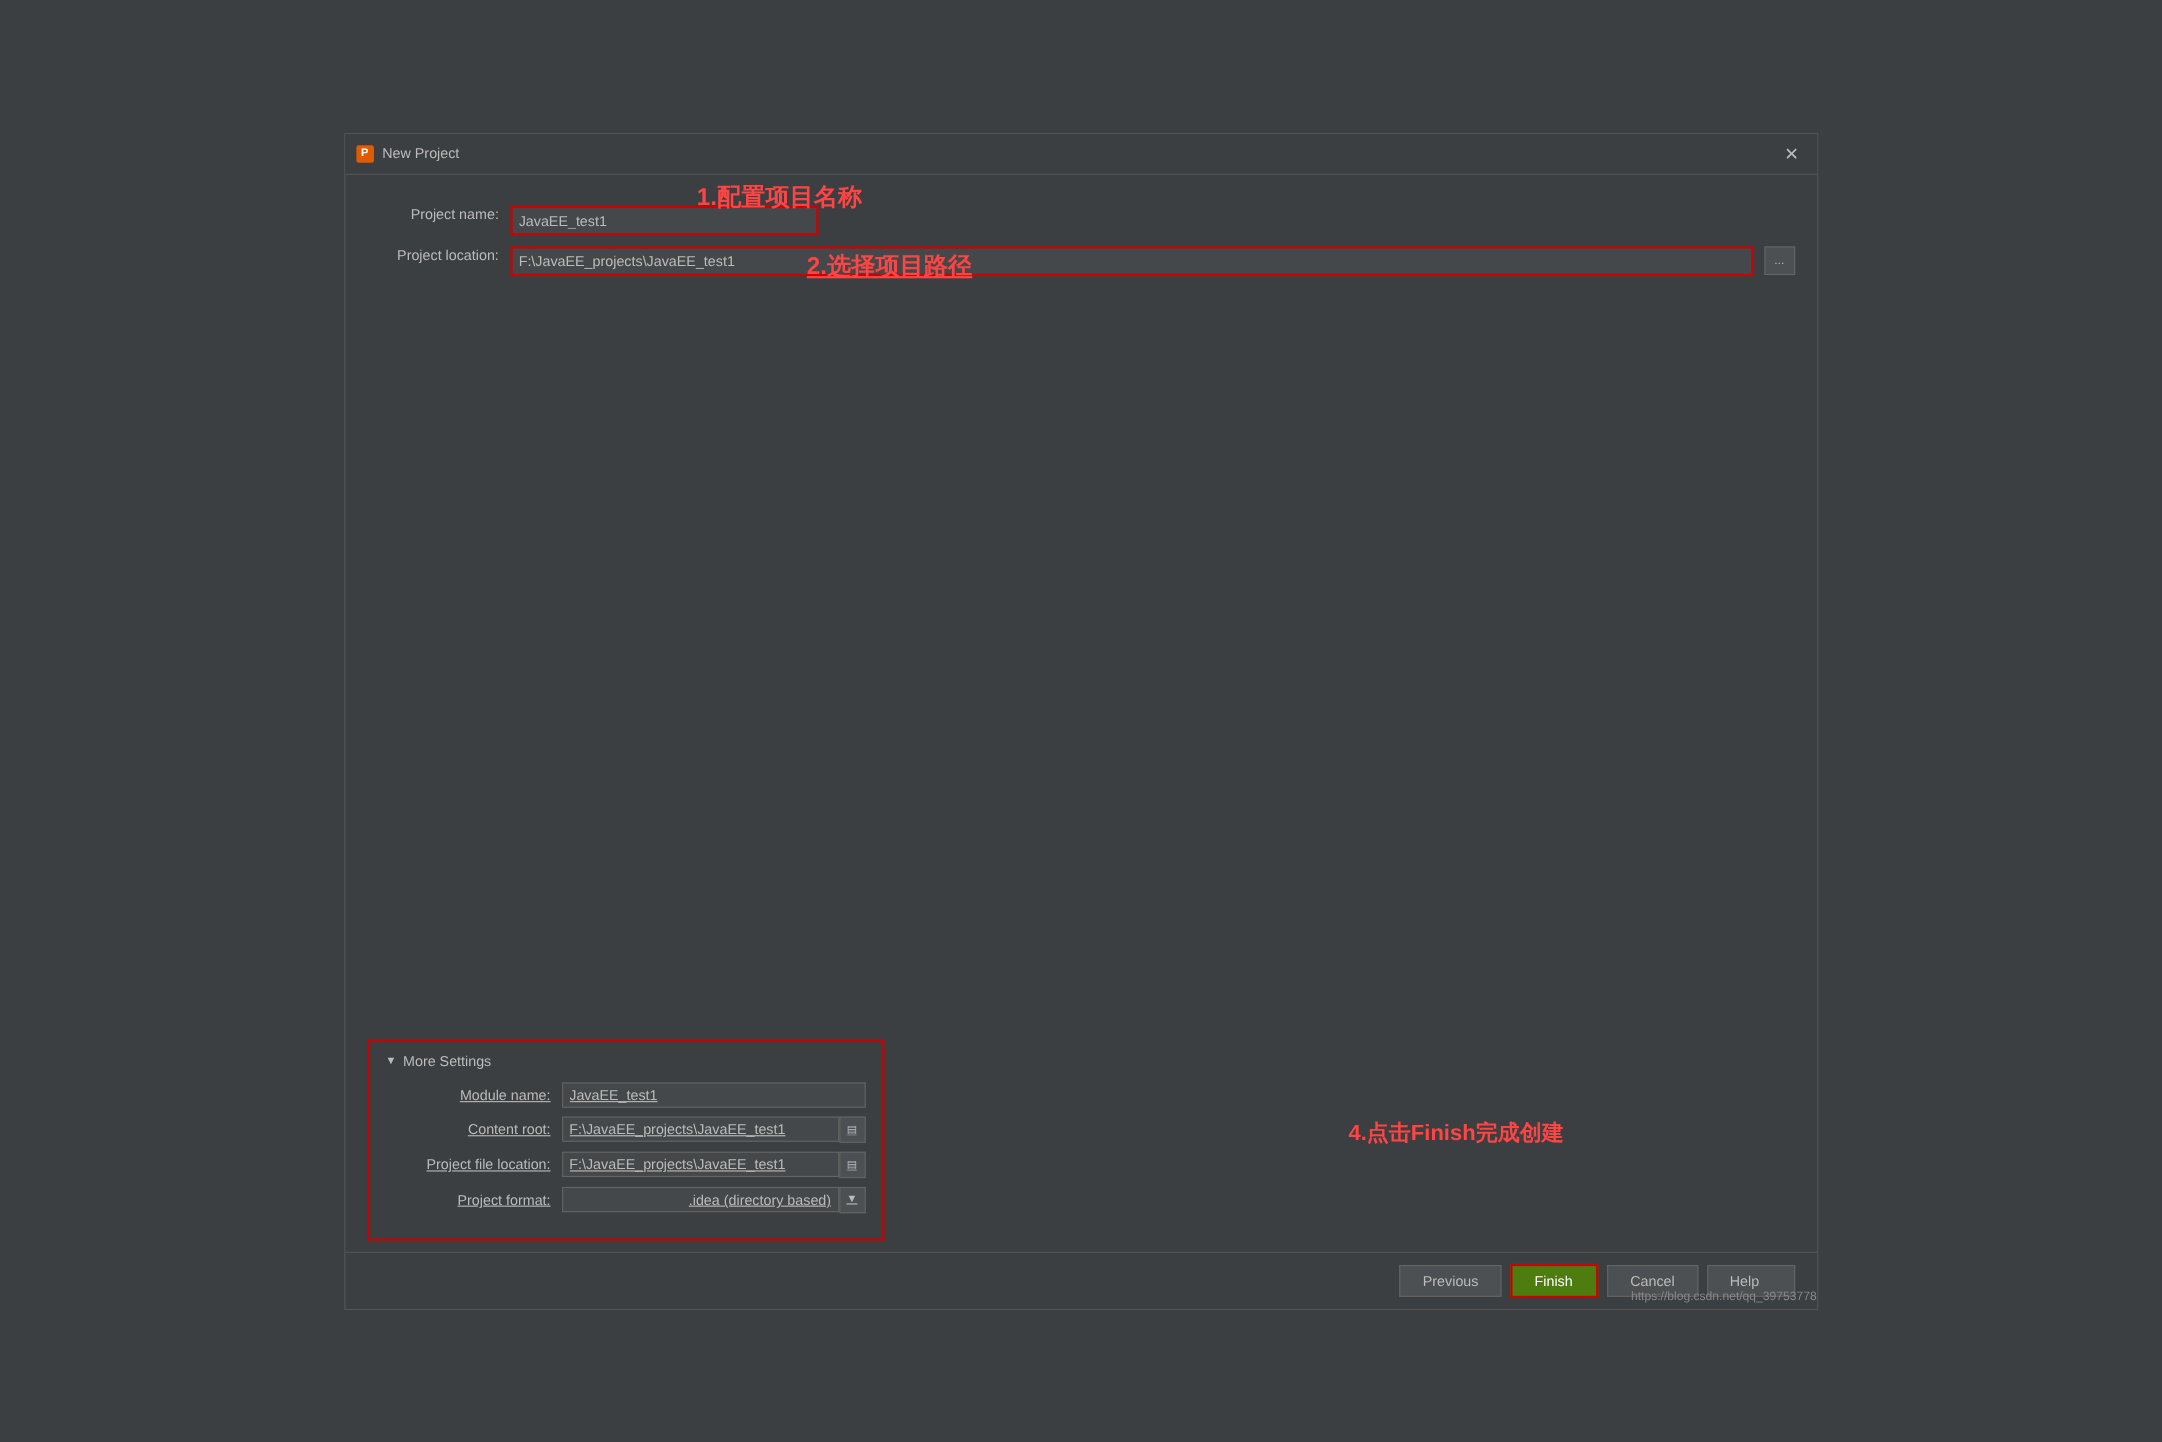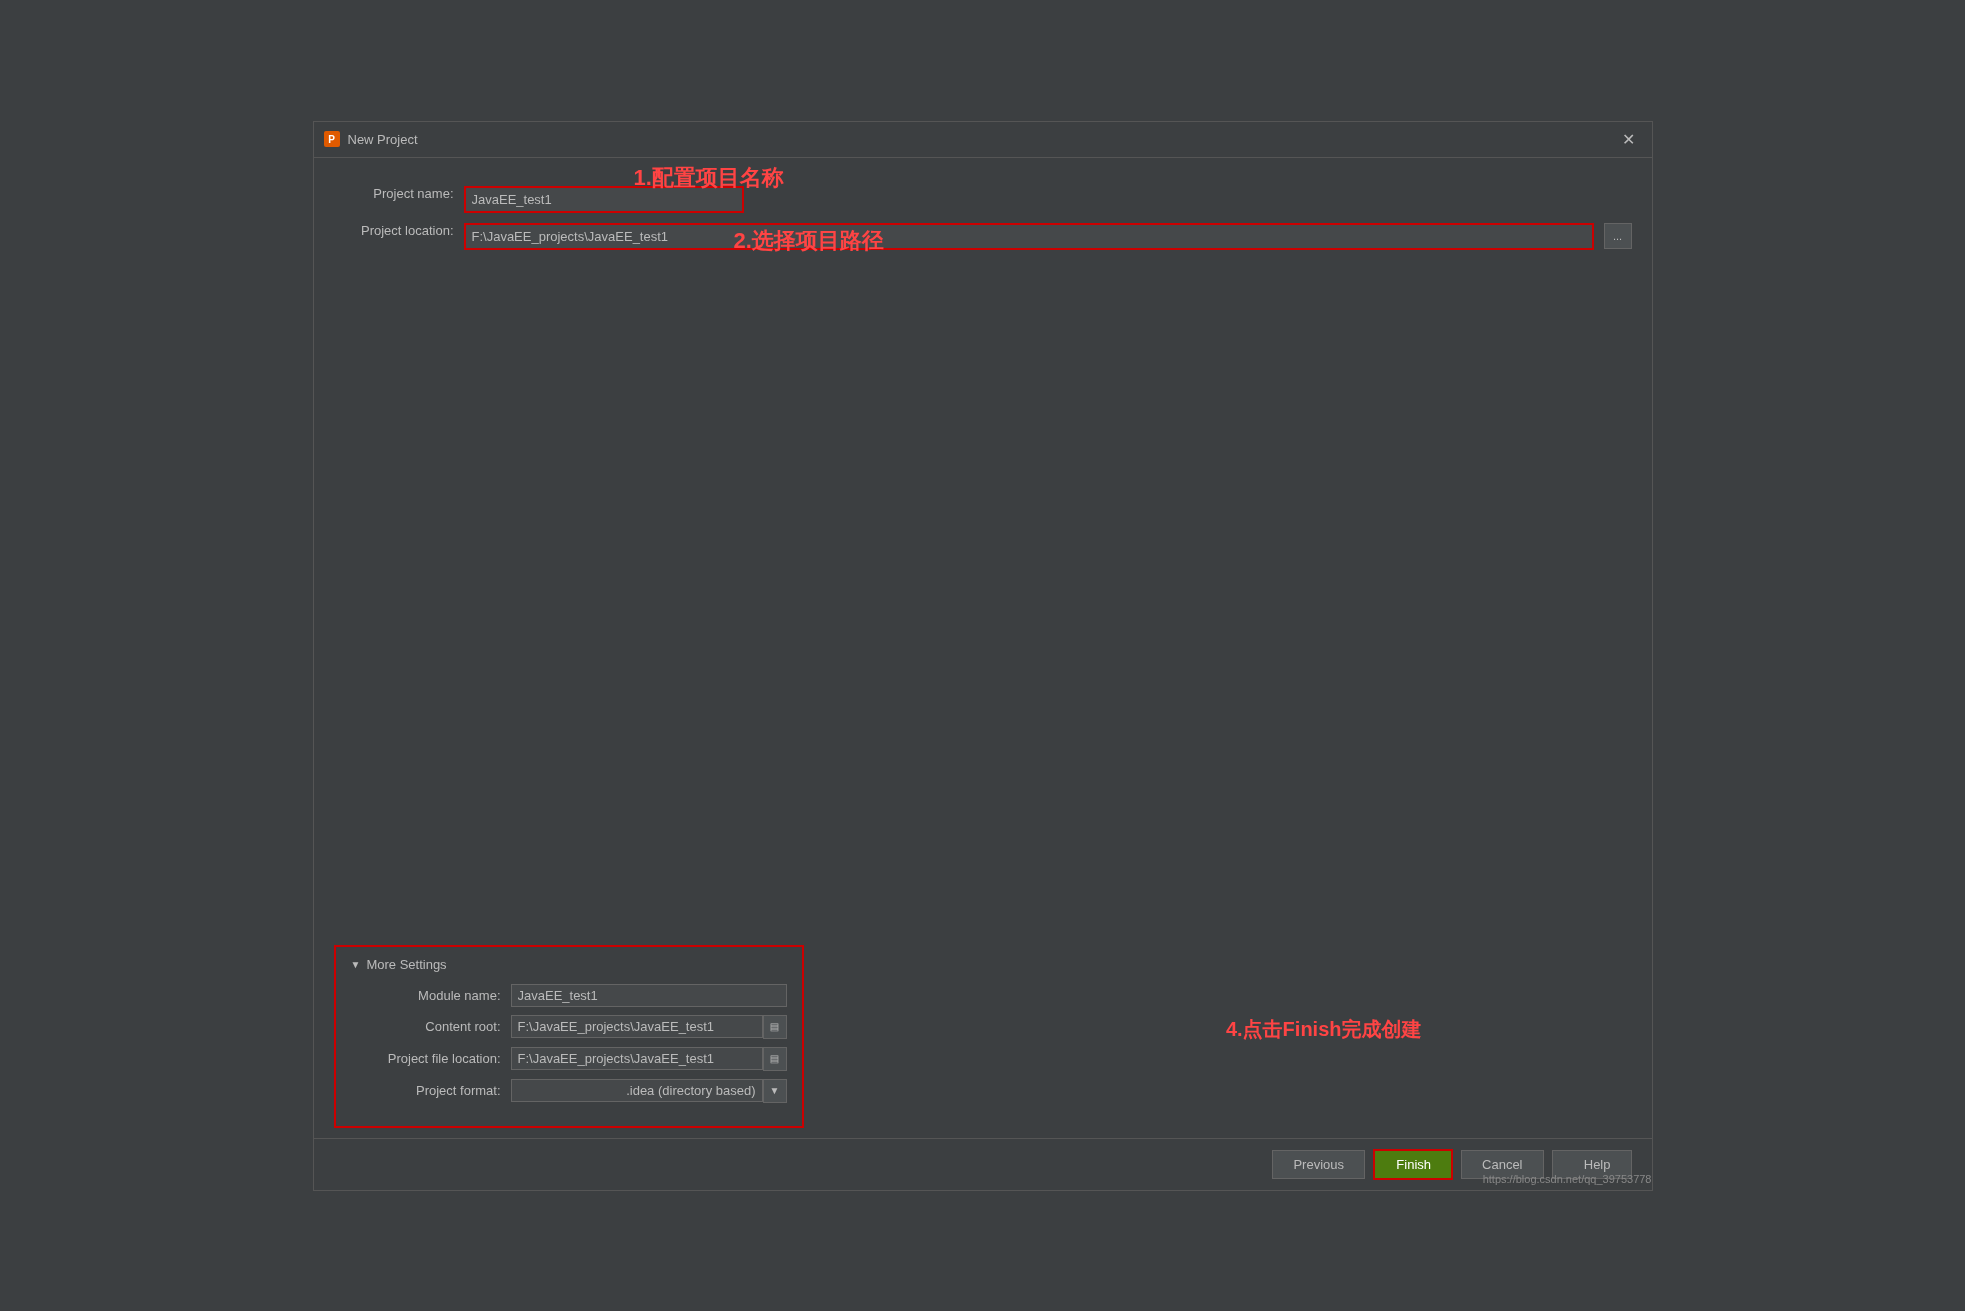--- a/index.html
+++ b/index.html
@@ -137,20 +137,21 @@
       font-weight: bold;
     }
 
     .annotation-2 {
       position: absolute;
       top: 68px;
       left: 420px;
       color: #ff4444;
       font-size: 22px;
       font-weight: bold;
+      text-decoration: underline;
     }
 
     .annotation-3 {
       position: absolute;
       top: 510px;
       left: 80px;
       color: #ff4444;
       font-size: 20px;
       font-weight: bold;
       width: 800px;
@@ -187,20 +188,21 @@
 
     .more-settings-title {
       font-size: 13px;
       color: #bbbbbb;
     }
 
     .more-settings-row {
       display: flex;
       align-items: center;
       margin-bottom: 8px;
+      text-decoration: underline;
     }
 
     .more-settings-label {
       min-width: 160px;
       text-align: right;
       padding-right: 10px;
       color: #bbbbbb;
       font-size: 13px;
     }
 
@@ -292,21 +294,21 @@
     }
 
     .footer-btn {
       padding: 6px 20px;
       font-size: 13px;
       cursor: pointer;
       border: 1px solid #646464;
       background: #4c5052;
       color: #bbbbbb;
       min-width: 80px;
-      text-align: right;
+      text-align: left;
     }
 
     .footer-btn-finish {
       background: #4d7c0f;
       border: 2px solid #cc0000;
       color: white;
     }
 
     .watermark {
       position: absolute;

